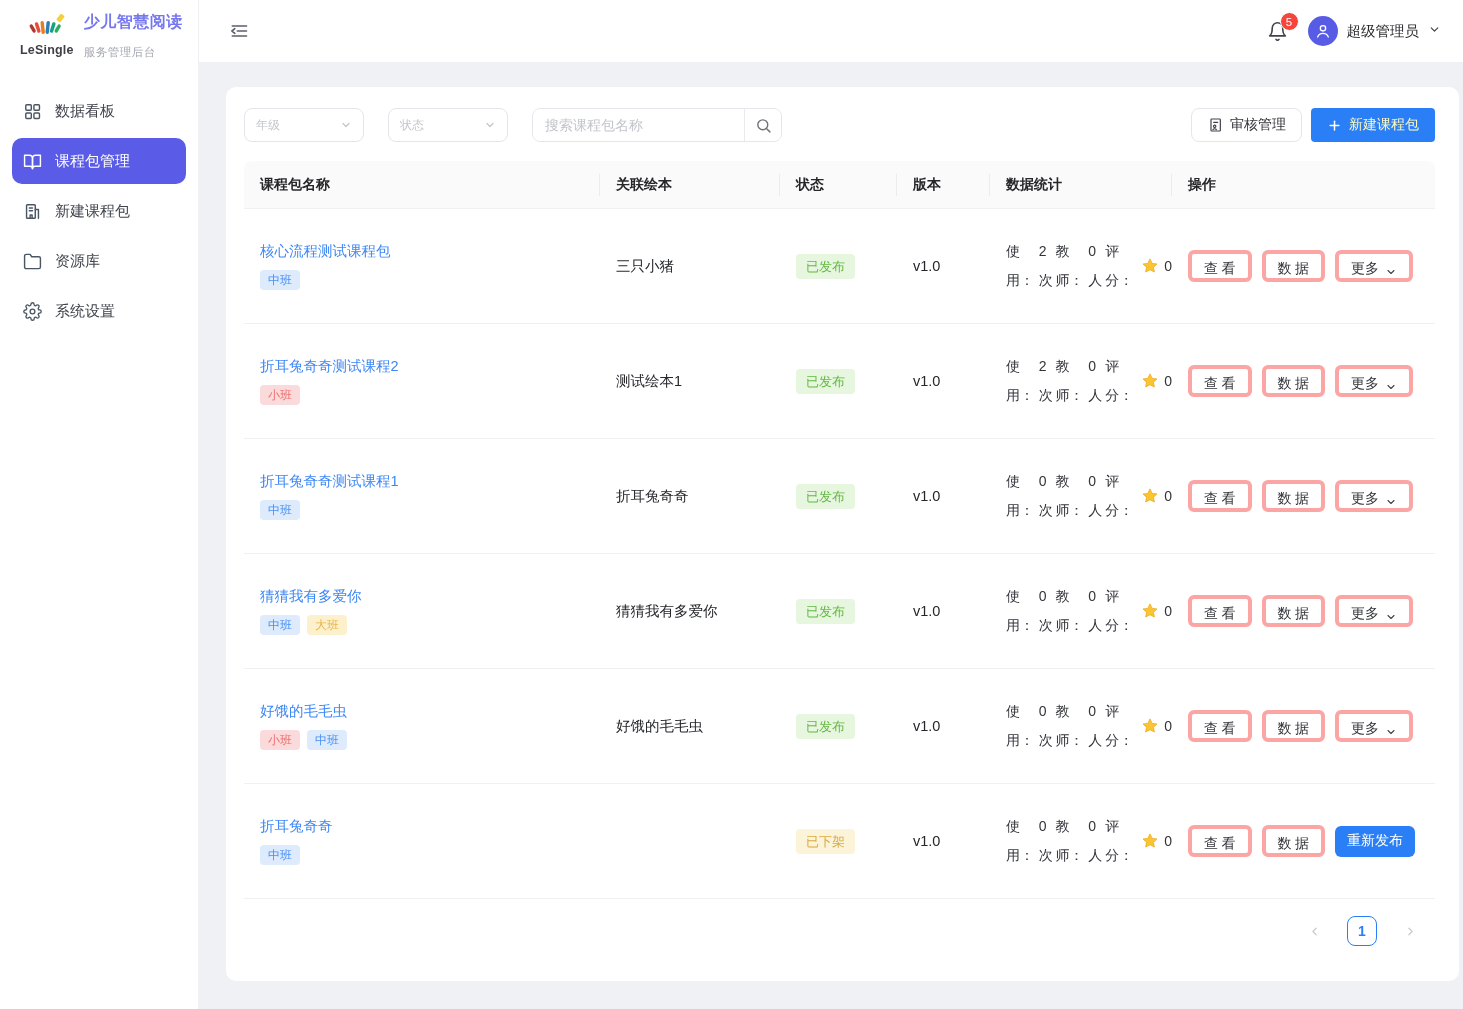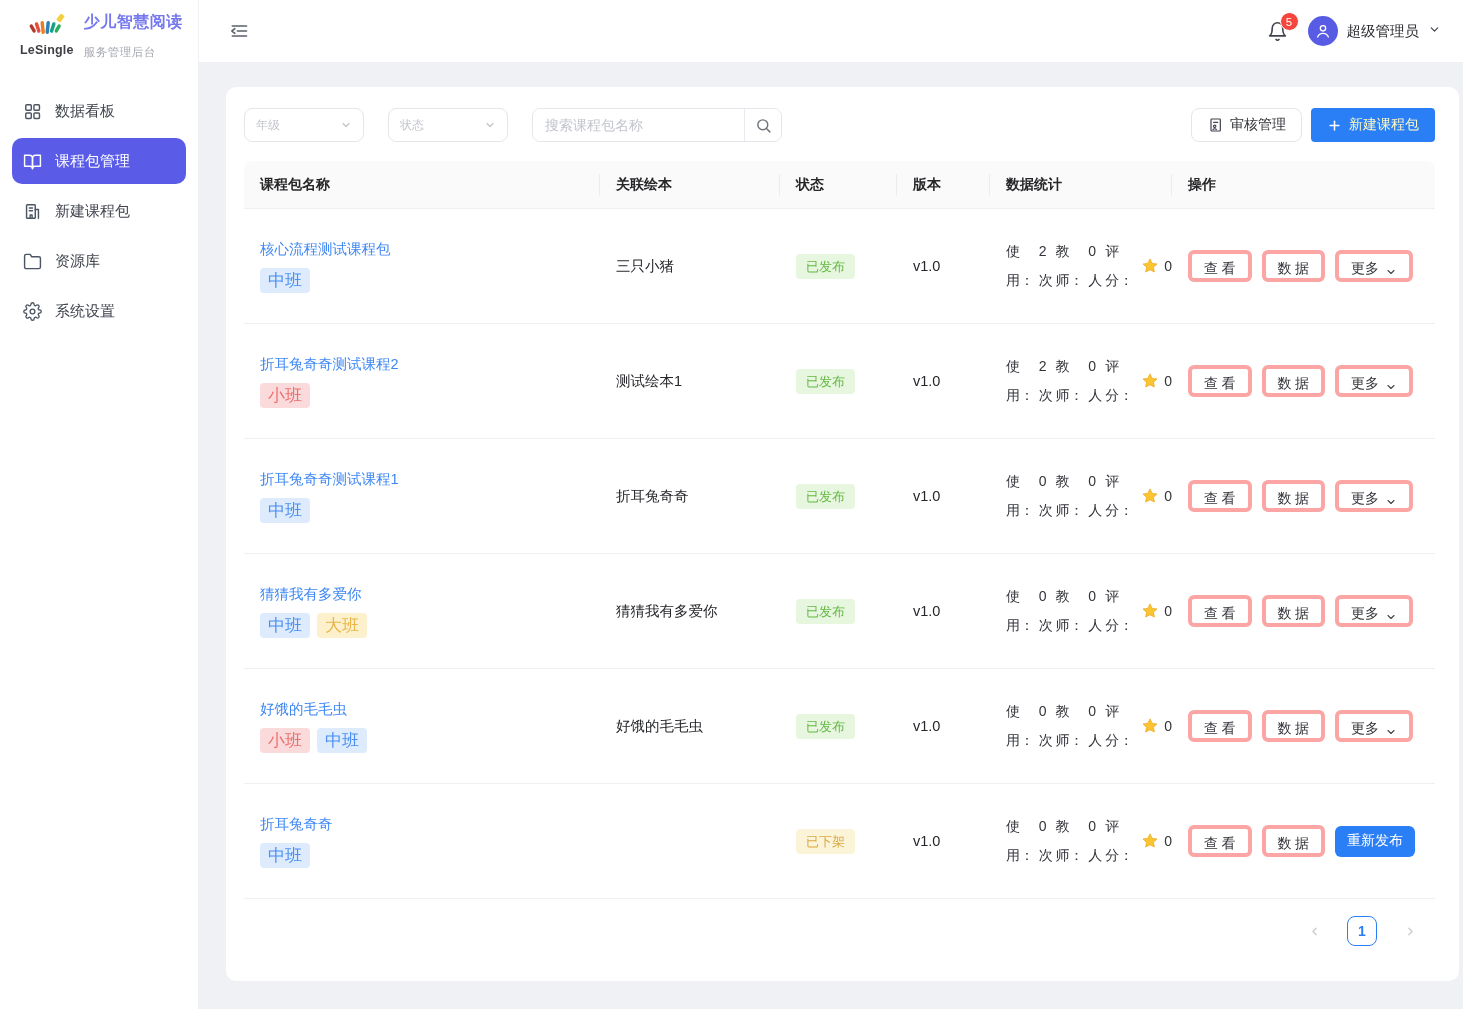--- a/index.html
+++ b/index.html
@@ -49,21 +49,21 @@
   
   .table{width:1191px;}
   .thead{display:grid;grid-template-columns:356px 180px 117px 93px 182px 263px;height:48px;background:#fafafa;border-radius:8px 8px 0 0;border-bottom:1px solid #f0f0f0;}
   .th{position:relative;display:flex;align-items:center;padding-left:16px;font-size:14px;font-weight:700;color:#27272a;}
   .th:not(:last-child)::after{content:"";position:absolute;right:0;top:13px;width:1px;height:22px;background:#ececec;}
   .trow{display:grid;grid-template-columns:356px 180px 117px 93px 182px 263px;height:115px;border-bottom:1px solid #f0f0f0;align-items:center;}
   .td{padding-left:16px;font-size:14.5px;color:#26272b;}
   .cell-name{display:flex;flex-direction:column;gap:9px;align-items:flex-start;}
   .pkg-link{font-size:14.5px;color:var(--link,#3d87f5);text-decoration:none;cursor:pointer;}
   .tags{display:flex;gap:7px;}
-  .tag{font-size:17px;line-height:1;padding:4px 8px;border-radius:4px;}
+  .tag{font-size:12px;line-height:1;padding:4px 8px;border-radius:4px;}
   .status-tag{font-size:13px;line-height:1;padding:6px 10px;border-radius:4px;display:inline-block;}
   .cell-stats{display:flex;flex-direction:row;gap:1px;}
   .stat-line{display:flex;align-items:center;font-size:14px;color:#33343a;line-height:29px;gap:2px;}
   .stat-line .star{display:flex;align-items:center;margin:0 3px 0 6px;}
   .cell-actions{display:flex;gap:10px;align-items:center;}
   .btn-sm{height:32px;border:4px solid #fca5a5;background:#fff;border-radius:6px;padding:0 12px;font-size:14px;color:#33343a;cursor:pointer;font-family:Liberation Serif, serif;display:flex;align-items:flex-end;gap:6px;}
   .btn-republish{height:31px;border:none;background:var(--primary,#2b7ff6);border-radius:6px;padding:0 12px;font-size:14px;color:#fff;cursor:pointer;font-family:inherit;}
 
   
   .pagination{height:64px;display:flex;align-items:center;justify-content:flex-end;gap:20px;padding-right:12px;}

